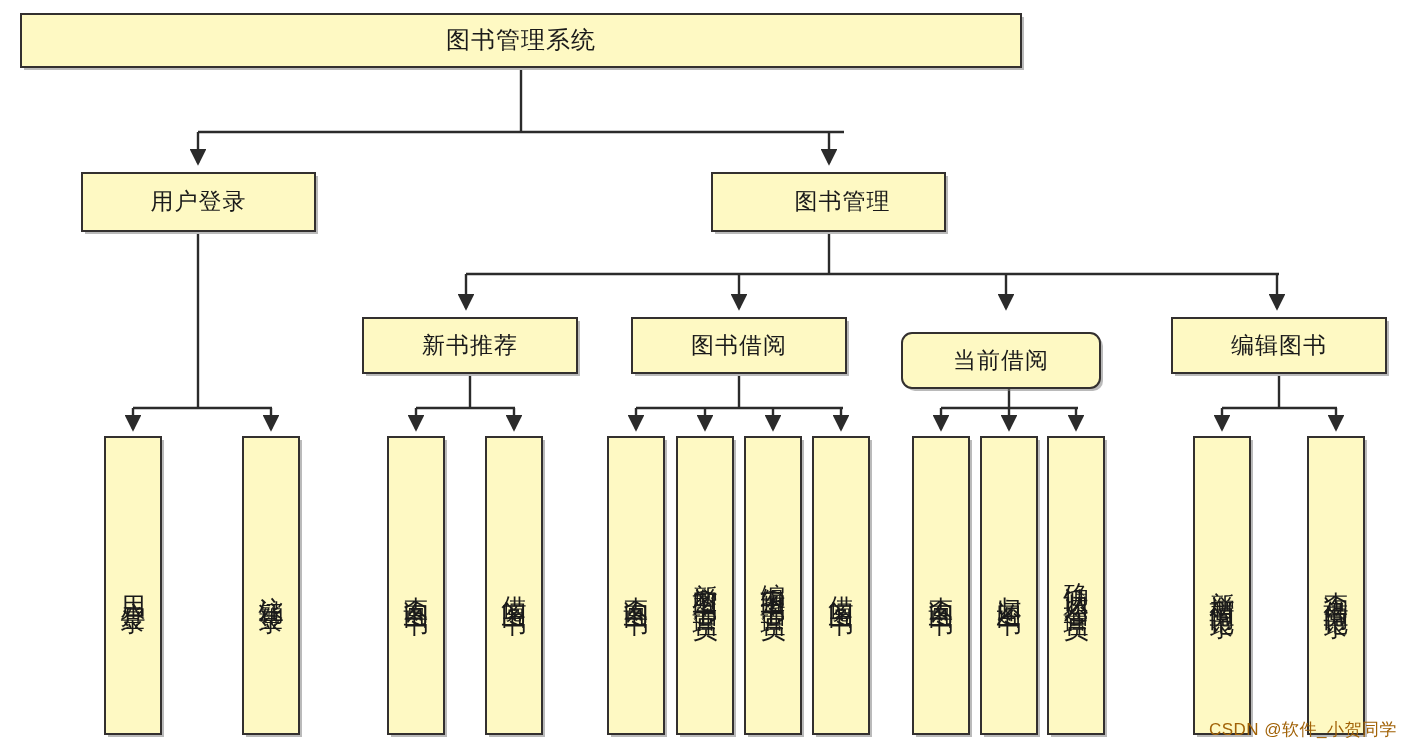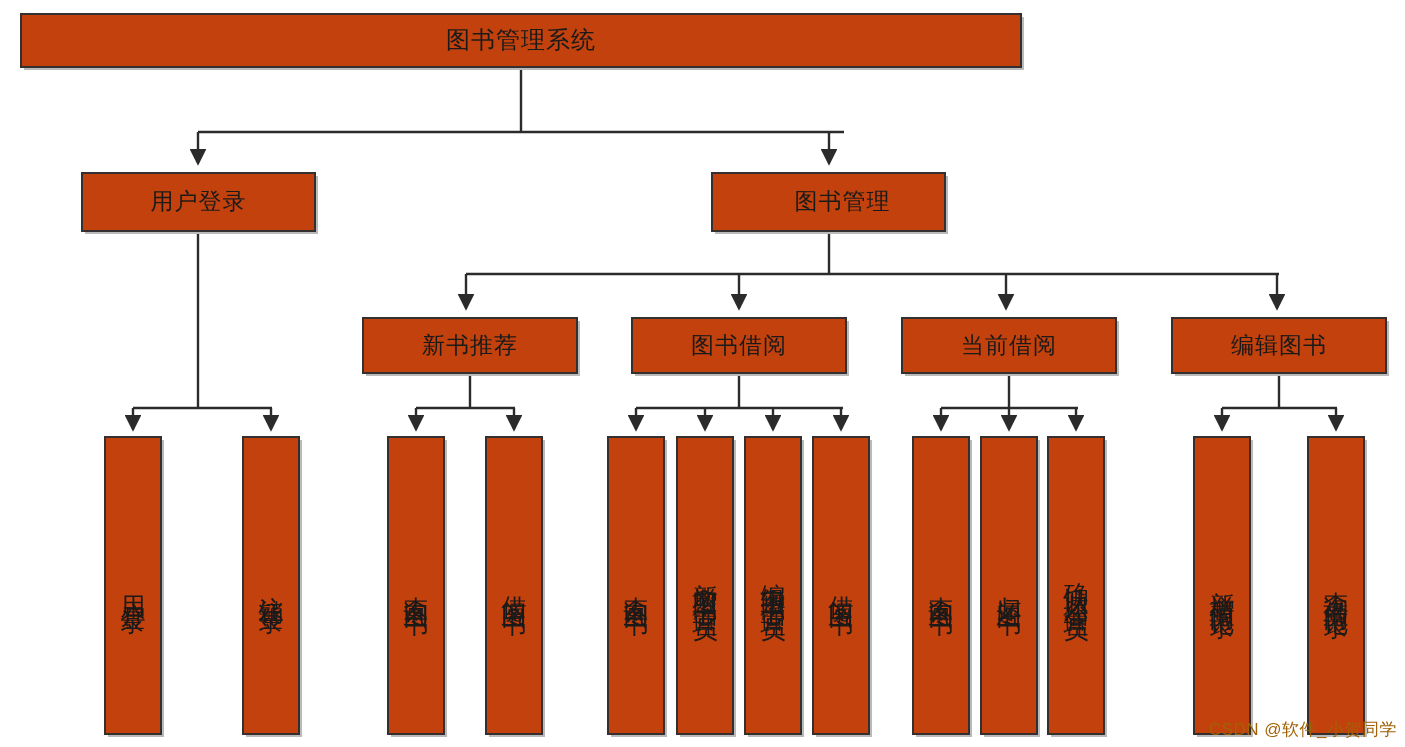--- a/index.html
+++ b/index.html
@@ -21,21 +21,21 @@
     position: absolute;
     left: 0;
     top: 0;
     width: 1405px;
     height: 747px;
     pointer-events: none;
   }
   .node {
     position: absolute;
     box-sizing: border-box;
-    background: #c2410c;
+    background: #fef9c3;
     border: 2px solid #33302f;
     box-shadow: 3px 3px 0 -1px rgba(130,130,130,0.55);
     display: flex;
     align-items: center;
     justify-content: center;
     color: #1a1a1a;
   }
   .node.horiz {
     font-size: 23px;
     letter-spacing: 1px;
@@ -134,21 +134,21 @@
   <div class="node horiz" style="left:711px; top:172px; width:235px; height:60px;padding-left:28px;">
     <span>图书管理</span>
   </div>
 
   <div class="node horiz" style="left:362px; top:317px; width:216px; height:57px;">
     <span>新书推荐</span>
   </div>
   <div class="node horiz" style="left:631px; top:317px; width:216px; height:57px;">
     <span>图书借阅</span>
   </div>
-  <div class="node horiz" style="left:901px; top:317px; width:216px; height:57px;">
+  <div class="node horiz" style="left:901px; top:332px; width:200px; height:57px;border-radius:11px;">
     <span>当前借阅</span>
   </div>
   <div class="node horiz" style="left:1171px; top:317px; width:216px; height:57px;">
     <span>编辑图书</span>
   </div>
 
   <div class="node leaf" style="left:104px; top:436px; width:58px; height:299px;">
     <span class="vtext">用户登录</span>
   </div>
   <div class="node leaf" style="left:242px; top:436px; width:58px; height:299px;">

